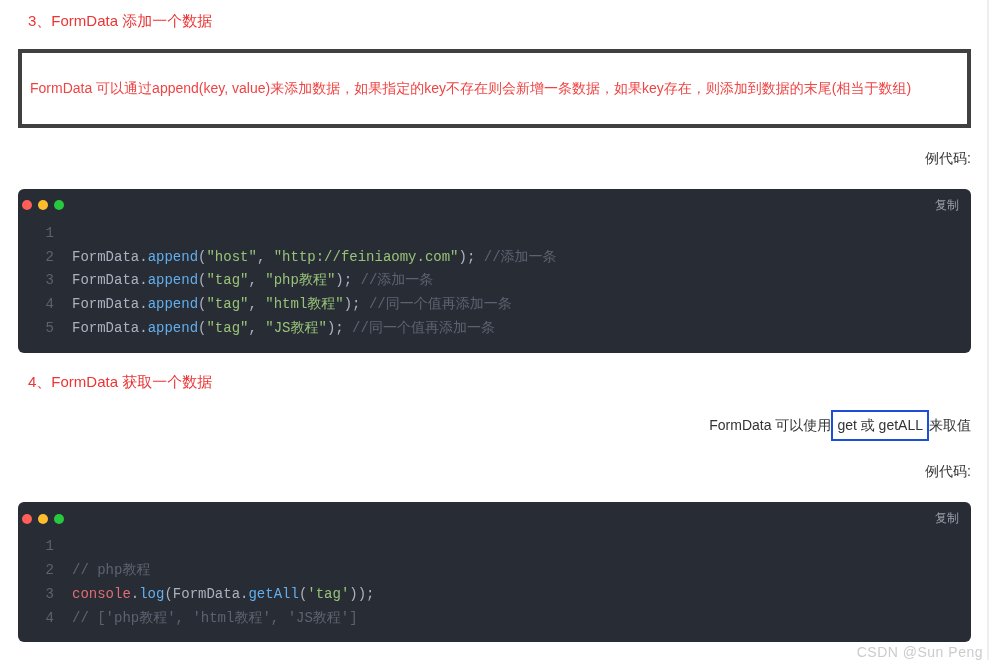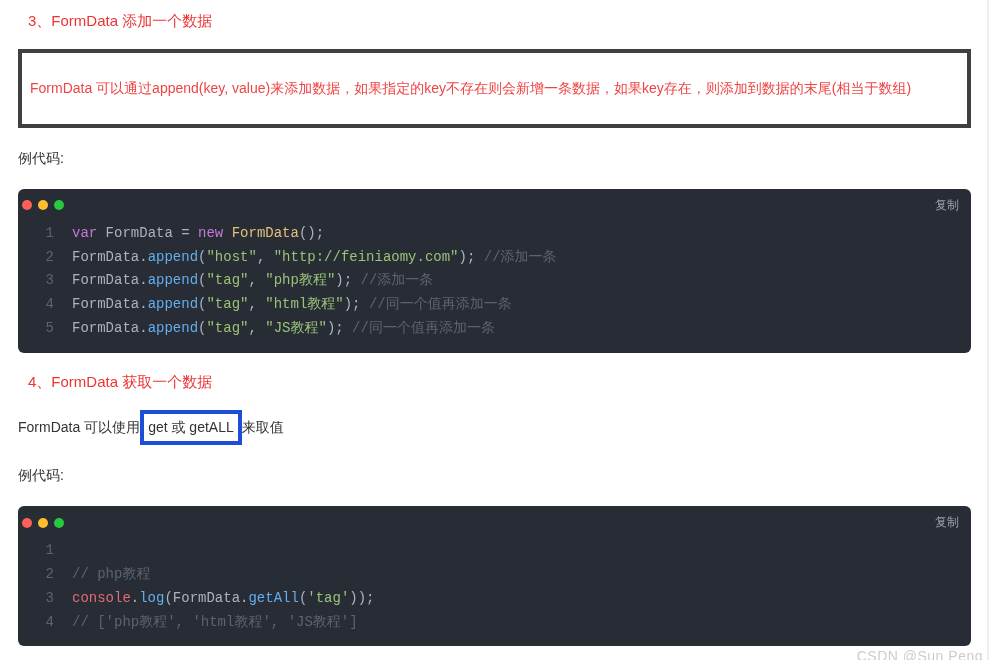--- a/index.html
+++ b/index.html
@@ -23,23 +23,24 @@
     padding: 22px 8px;
     line-height: 1.9;
     color: #ef4444;
     font-size: 14px;
     margin-bottom: 18px;
   }
   .para {
     color: #333;
     margin: 18px 0;
     line-height: 1.8;
+    text-align: right;
   }
   .inline-red-box {
-    border: 4px solid #1d4ed8;
+    border: 2px solid #1d4ed8;
     padding: 1px 4px;
     display: inline-block;
   }
   .code-block {
     background: #282c34;
     border-radius: 6px;
     overflow: hidden;
     margin-bottom: 20px;
   }
   .code-header {
@@ -115,21 +116,20 @@
     <div class="dots">
       <div class="dot dot-r"></div>
       <div class="dot dot-y"></div>
       <div class="dot dot-g"></div>
     </div>
     <div class="copy-label">复制</div>
   </div>
   <div class="code-body">
     <div class="code-line">
       <span class="ln">1</span>
-      <span class="ct"><span class="tok-kw">var</span><span class="tok-id"> FormData = </span><span class="tok-kw">new</span><span> </span><span class="tok-cls">FormData</span><span class="tok-id">();</span></span>
     </div>
     <div class="code-line">
       <span class="ln">2</span>
       <span class="ct"><span class="tok-id">FormData.</span><span class="tok-fn">append</span><span class="tok-id">(</span><span class="tok-str">"host"</span><span class="tok-id">, </span><span class="tok-str">"http://feiniaomy.com"</span><span class="tok-id">); </span><span class="tok-cmt">//添加一条</span></span>
     </div>
     <div class="code-line">
       <span class="ln">3</span>
       <span class="ct"><span class="tok-id">FormData.</span><span class="tok-fn">append</span><span class="tok-id">(</span><span class="tok-str">"tag"</span><span class="tok-id">, </span><span class="tok-str">"php教程"</span><span class="tok-id">); </span><span class="tok-cmt">//添加一条</span></span>
     </div>
     <div class="code-line">

